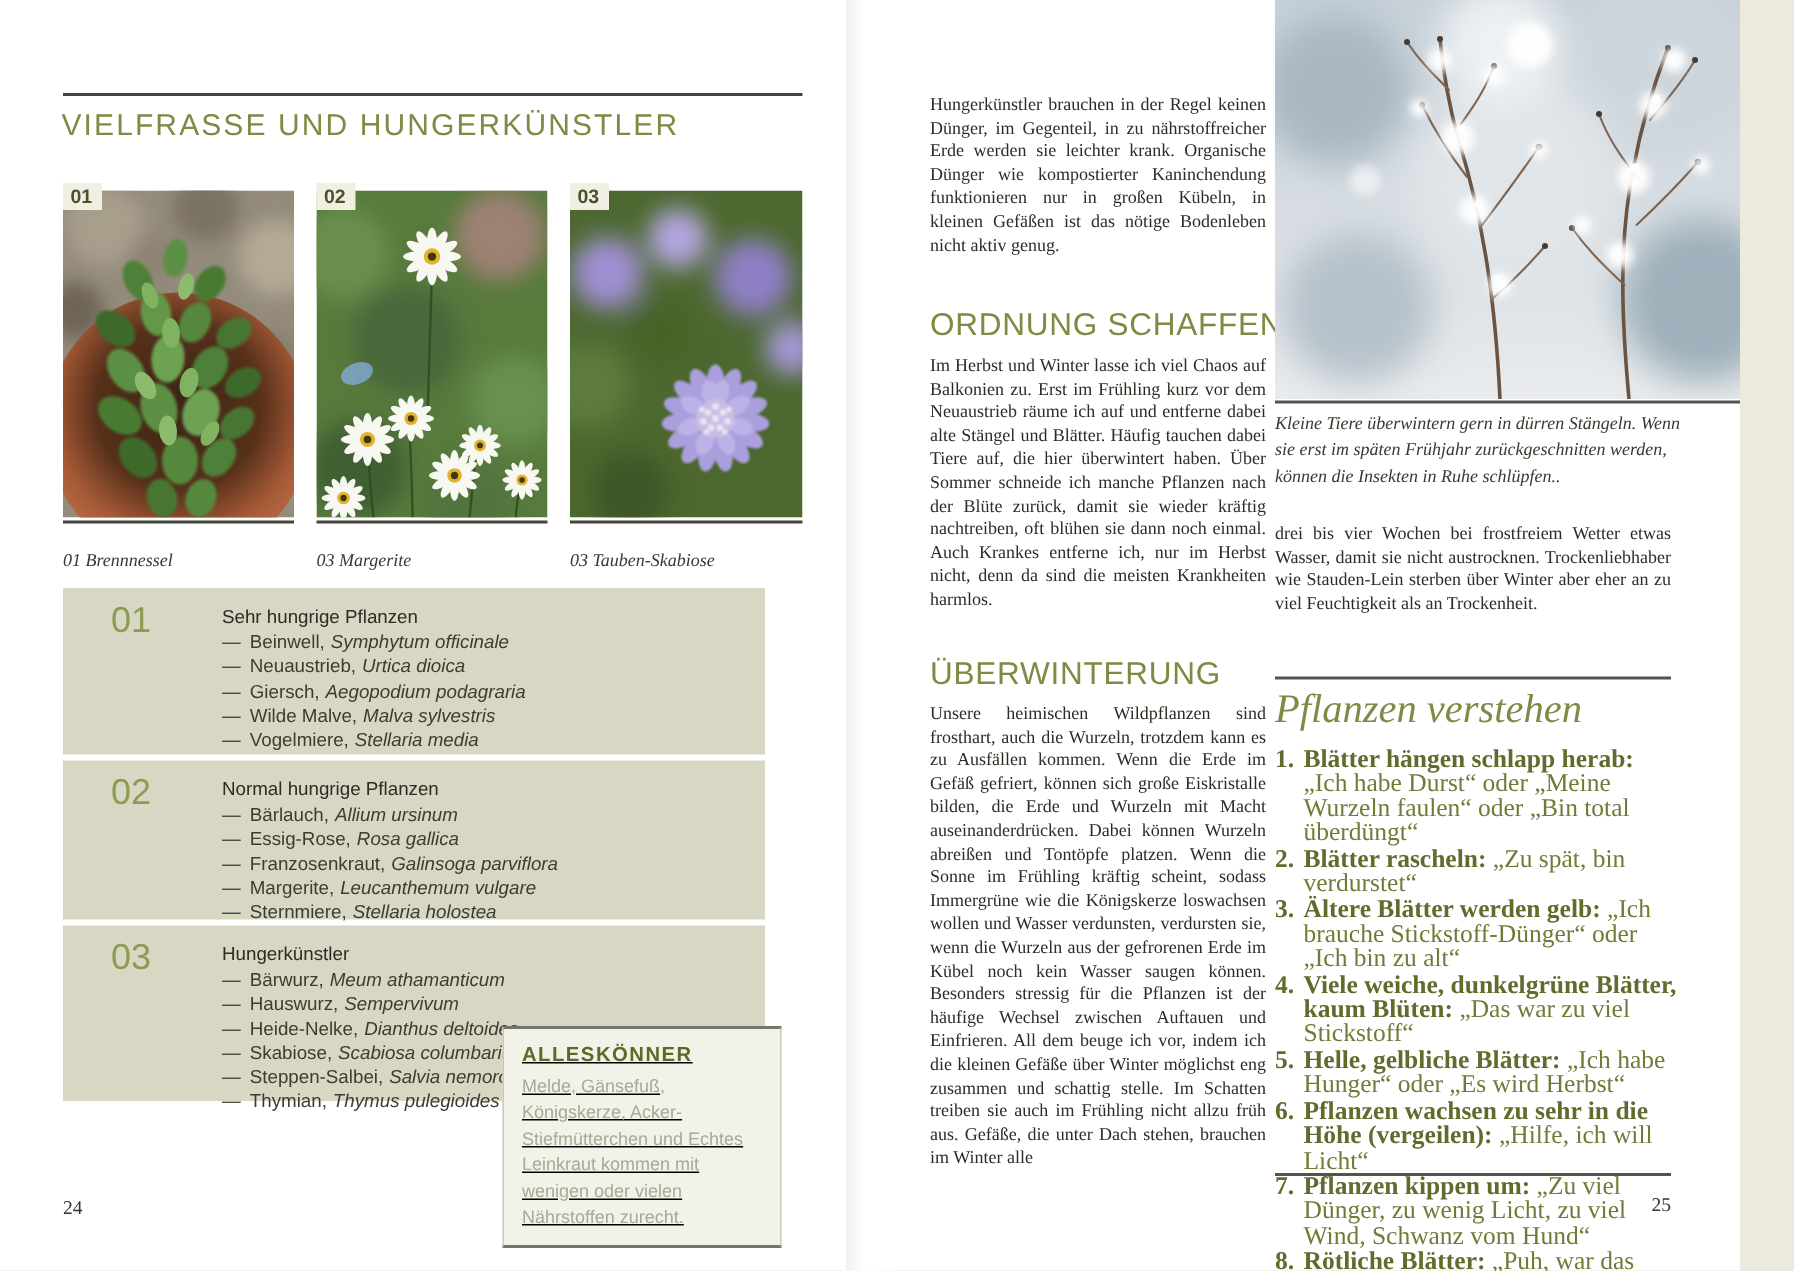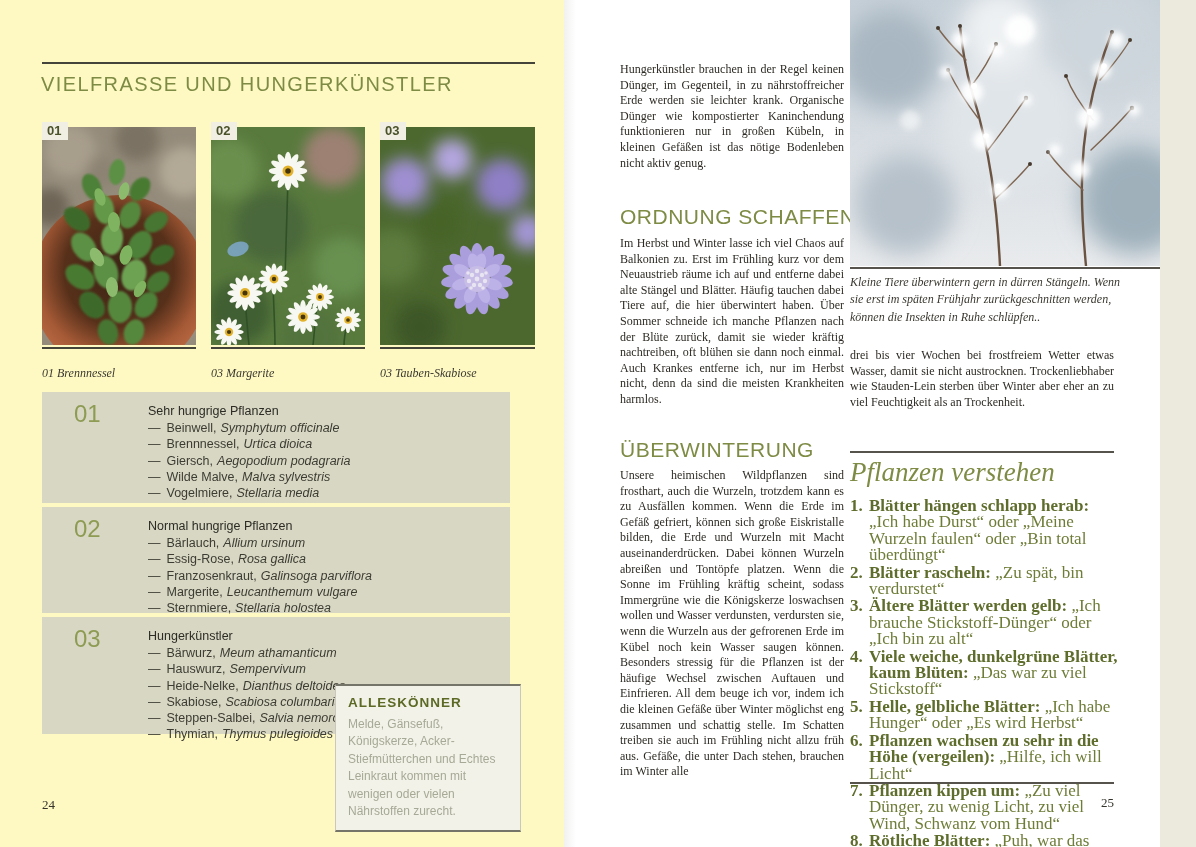--- a/index.html
+++ b/index.html
@@ -1,18 +1,18 @@
 <!DOCTYPE html>
 <html><head>
 <meta charset="utf-8">
 <style>
   html,body{margin:0;padding:0;width:1196px;height:847px;overflow:hidden;}
   body{font-family:"Liberation Serif", serif; background:#ece9dd;}
   .page{position:absolute;top:0;height:847px;}
-  #left-page{left:0;width:600px;background:#fef9c3;}
+  #left-page{left:0;width:600px;background:#ffffff;}
   #right-page{left:564px;width:596px;background:#ffffff;}
   .gutter-l{position:absolute;right:0;top:0;width:16px;height:847px;
     background:linear-gradient(to right, rgba(60,55,40,0), rgba(60,55,40,0.10));}
   .gutter-r{position:absolute;left:0;top:0;width:12px;height:847px;
     background:linear-gradient(to right, rgba(60,55,40,0.07), rgba(60,55,40,0));}
   .rule{position:absolute;background:#45443a;}
   
   .spread-title{position:absolute;left:41px;top:73px;font-family:"Liberation Sans",sans-serif;
     font-size:20px;letter-spacing:1.4px;color:#7d8b44;}
   .photo{position:absolute;top:127px;height:218px;overflow:visible;}
@@ -26,21 +26,21 @@
   .gbox-num{position:absolute;left:32px;top:8px;font-family:"Liberation Sans",sans-serif;
     font-size:24px;color:#8d9b53;}
   .gbox-content{position:absolute;left:106px;top:11px;width:352px;
     font-family:"Liberation Sans",sans-serif;font-size:12.5px;color:#3c3c32;line-height:16.2px;}
   .gbox-heading{font-weight:normal;color:#2c2c25;margin-bottom:1px;}
   .dash{margin-right:6px;}
   .latin{font-style:italic;margin-left:4px;}
   .infobox{position:absolute;left:335px;top:684px;width:186px;background:#f3f2e9;
     border-top:2px solid #75756a;border-bottom:2px solid #75756a;
     border-left:1px solid #c9c8ba;border-right:1px solid #c9c8ba;
-    padding:9px 11px 10px 12px;box-sizing:border-box;}
+    padding:9px 11px 10px 12px;box-sizing:border-box;text-decoration:underline;}
   .infobox-title{font-family:"Liberation Sans",sans-serif;font-weight:bold;font-size:13.5px;
     letter-spacing:1px;color:#5c6a26;margin-bottom:6px;}
   .infobox-text{font-family:"Liberation Sans",sans-serif;font-size:12px;color:#a6a995;line-height:1.45;}
   .pagenum{position:absolute;font-size:13px;color:#35332b;}
   
   .bodytext{position:absolute;font-size:12px;line-height:15.6px;color:#2e2b24;text-align:justify;}
   .col1{left:56px;width:224px;}
   .sec-heading{position:absolute;left:56px;font-family:"Liberation Sans",sans-serif;
     font-size:21px;letter-spacing:0.5px;color:#7d8b44;}
   .rp-photo{position:absolute;left:286px;top:0;width:310px;height:266px;overflow:hidden;}
@@ -251,21 +251,21 @@
   <div class="rule cap-rule" style="left:380px;width:155px;"></div>
   <div class="photo-caption" style="left:42px;">01 Brennnessel</div>
   <div class="photo-caption" style="left:211px;">03 Margerite</div>
   <div class="photo-caption" style="left:380px;">03 Tauben-Skabiose</div>
 
   <div class="gbox" style="top:392px;height:111px;">
     <div class="gbox-num">01</div>
     <div class="gbox-content">
       <div class="gbox-heading">Sehr hungrige Pflanzen</div>
       <div><span class="dash">—</span><span>Beinwell,</span><span class="latin">Symphytum officinale</span></div>
-      <div><span class="dash">—</span><span>Brennnessel,</span><span class="latin">Urtica dioica</span></div>
+      <div><span class="dash">—</span><span>Neuaustrieb,</span><span class="latin">Urtica dioica</span></div>
       <div><span class="dash">—</span><span>Giersch,</span><span class="latin">Aegopodium podagraria</span></div>
       <div><span class="dash">—</span><span>Wilde Malve,</span><span class="latin">Malva sylvestris</span></div>
       <div><span class="dash">—</span><span>Vogelmiere,</span><span class="latin">Stellaria media</span></div>
     </div>
   </div>
 
   <div class="gbox" style="top:507px;height:106px;">
     <div class="gbox-num">02</div>
     <div class="gbox-content">
       <div class="gbox-heading">Normal hungrige Pflanzen</div>

